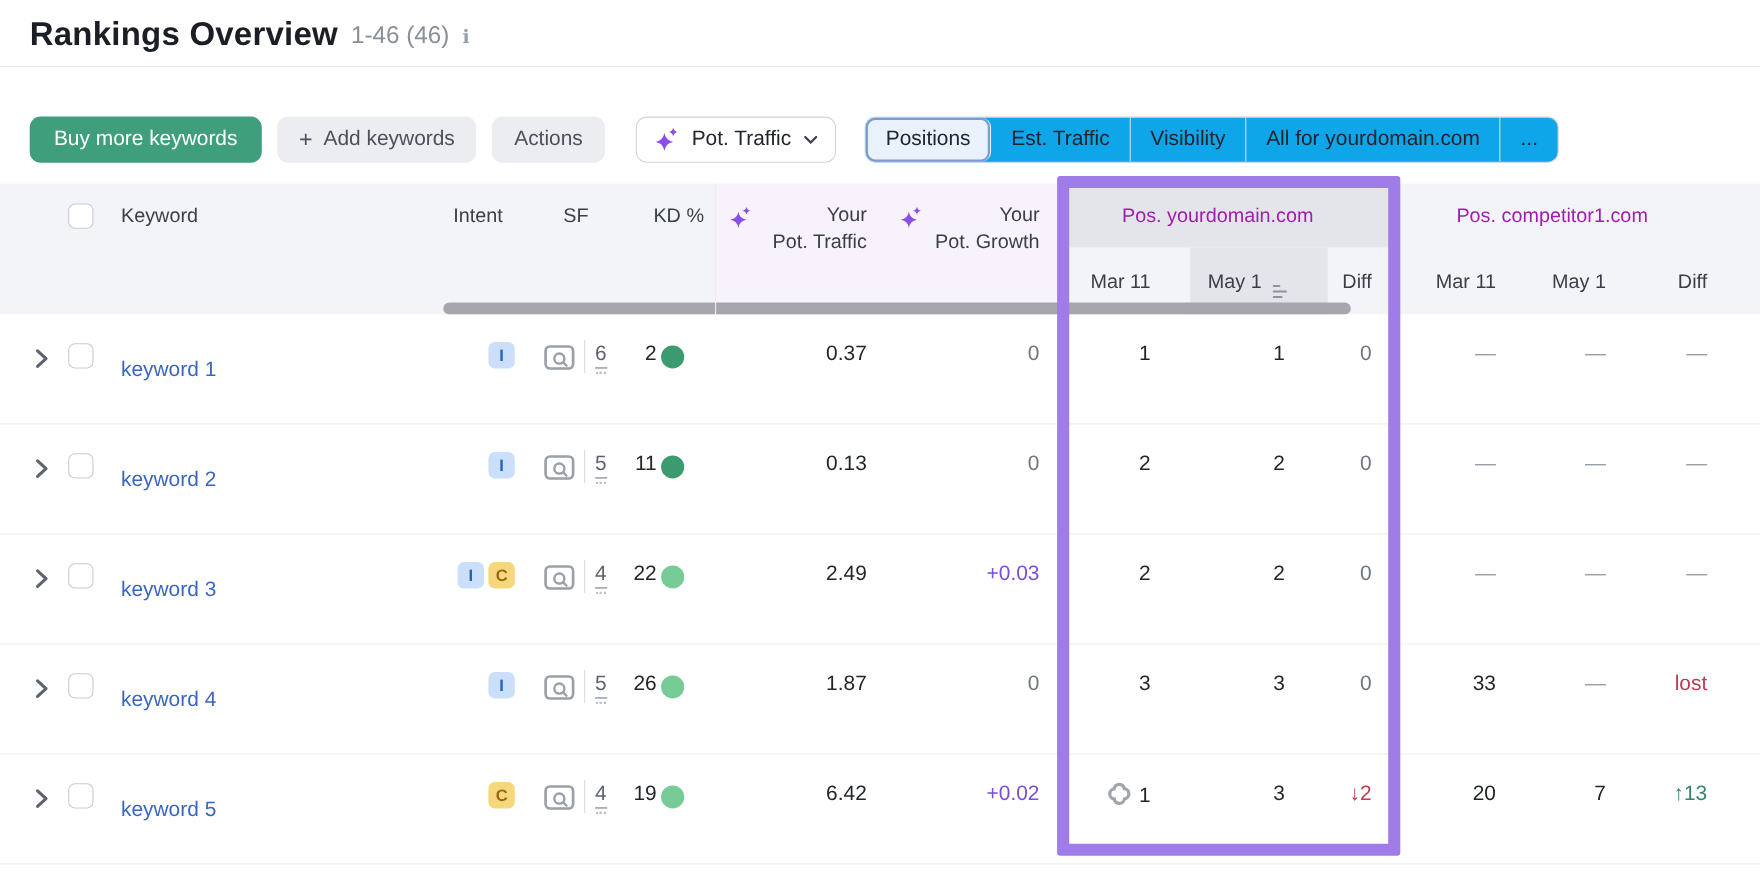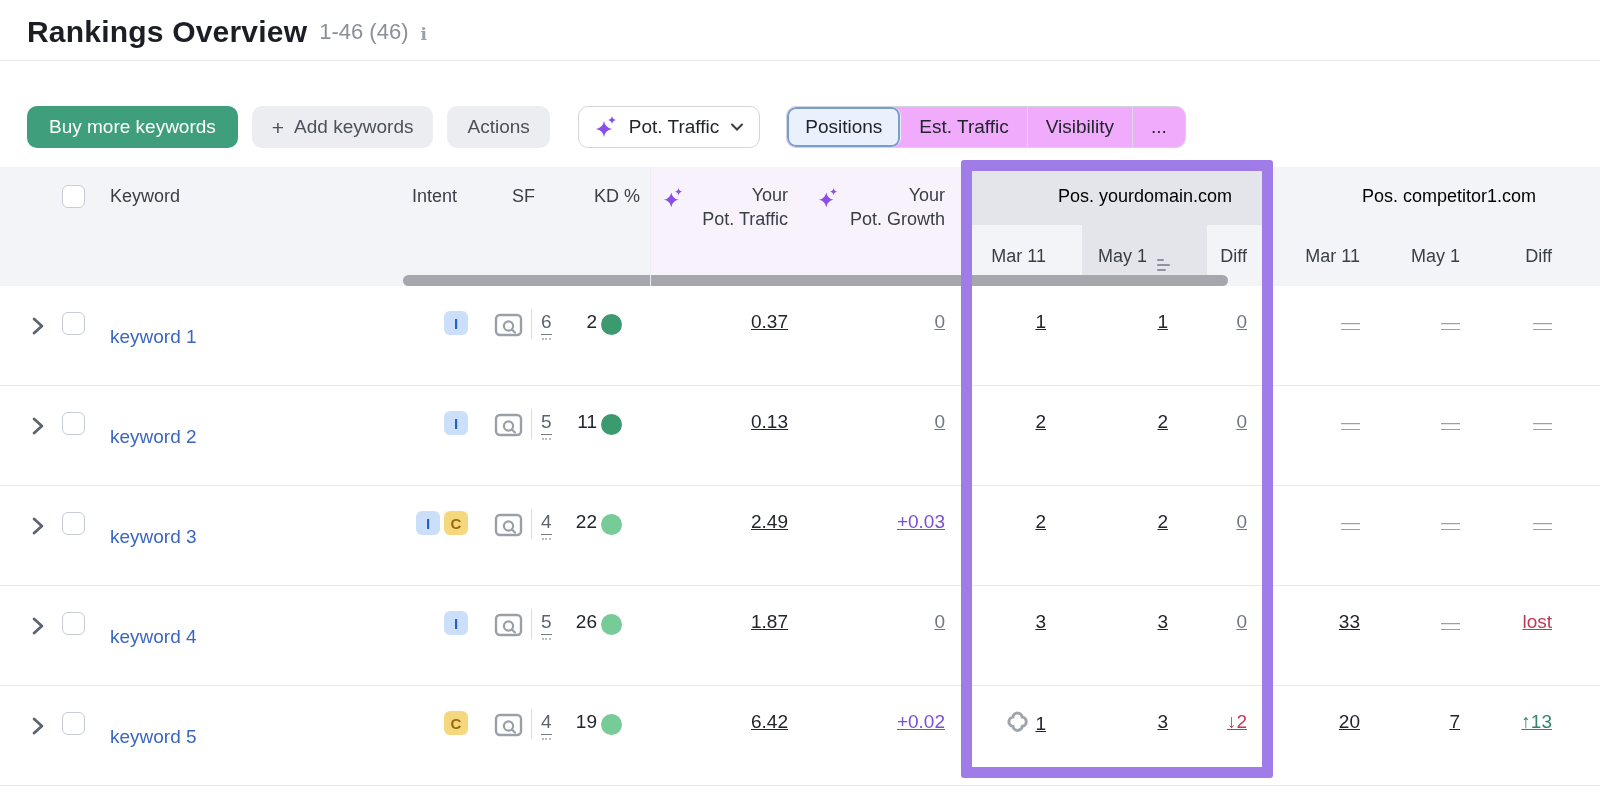--- a/index.html
+++ b/index.html
@@ -17,33 +17,33 @@
   
   .toolbar { position:absolute; left:27px; top:94px; height:42px; display:flex; align-items:center;margin-top:12px; }
   .btn { height:42px; display:flex; align-items:center; border-radius:10px; font-size:19px; cursor:pointer; white-space:nowrap; }
   .btn-green { background:#3f9e7c; color:#fff; padding:0 22px; font-weight:500; }
   .btn-gray { background:#ebedf0; color:#4b505b; padding:0 20px; }
   .btn-add { margin-left:14px; gap:10px; }
   .btn-actions { margin-left:14px; }
   .plus-glyph { font-size:21px; color:#4b505b; line-height:1; }
   .dropdown { margin-left:28px; background:#fff; border:1px solid #d2d5db; gap:10px; padding:0 16px; }
   .chev-down { width:12px; height:8px; margin-left:2px; }
-  .segmented { margin-left:26px; display:flex; align-items:stretch; height:42px; border:1px solid #d2d5db; border-radius:10px; background:#f0abfc; overflow:hidden; }
+  .segmented { margin-left:26px; display:flex; align-items:stretch; height:42px; border:1px solid #d2d5db; border-radius:10px; background:#0ea5e9; overflow:hidden; }
   .segment { display:flex; align-items:center; padding:0 18px; font-size:19px; color:#22252b; cursor:pointer; border-right:1px solid #d8dbe0; white-space:nowrap; }
   .segment:last-child { border-right:none; }
   .segment.active { background:#e9f1fc; box-shadow:inset 0 0 0 2px #7b9dcd; border-radius:9px; border-right-color:transparent; }
 
   
   .thead { position:absolute; left:0; top:167px; width:1600px; height:119px; background:#f3f4f8; }
   .thead-lavender { position:absolute; left:651px; top:0; width:311px; height:119px; background:#f7f2fb; }
   .group-band { position:absolute; left:962px; top:0; width:310px; height:58px; background:#e4e5ea; }
   .may-shade { position:absolute; left:1082px; top:58px; width:125px; height:61px; background:#e4e5ea; }
   .th { position:absolute; font-size:18px; color:#3a3e47; white-space:nowrap; }
   .th-right { text-align:right; }
-  .group-label { position:absolute; top:19px; font-size:18px; color:#000000; white-space:nowrap;margin-left:38px; }
+  .group-label { position:absolute; top:19px; font-size:18px; color:#a21caf; white-space:nowrap; }
   .two-line { line-height:24px; text-align:right; }
   .hdr-sparkle { position:absolute; top:20px; width:22px; height:22px; }
   .sort-wrap { display:inline-flex; flex-direction:column; gap:3px; margin-left:10px; vertical-align:1px; }
   .sort-bar { height:2px; background:#8d929c; border-radius:1px; }
   .scrollbar { position:absolute; left:403px; top:108px; width:825px; height:11px; border-radius:6px; background:#a6a6ad; }
   .col-sep { position:absolute; left:650px; top:167px; width:1px; height:623px; background:#ededf1; }
 
   
   .tbody { position:absolute; left:0; top:286px; width:1600px; }
   .trow { position:relative; width:1600px; height:100px; background:#fff; border-bottom:1px solid #e9eaee; }
@@ -56,21 +56,21 @@
   .badge-I { background:#cbdffa; color:#2263bb; }
   .badge-C { background:#f5d77e; color:#9a690f; }
   .serp-ic { position:absolute; left:494px; top:27px; }
   .serp-div { position:absolute; left:531px; top:23px; width:1px; height:30px; background:#d9dce1; }
   .sf-num { position:absolute; left:541px; top:25px; font-size:19px; color:#5d6470; border-bottom:1px solid #767b86; padding-bottom:1px; cursor:pointer; }
   .sf-num::after { content:""; position:absolute; left:1px; right:1px; bottom:-6px; border-bottom:2px dotted #b9bdc4; }
   .kd-num { position:absolute; right:1003px; top:25px; font-size:19px; color:#22252b; }
   .kd-dot { position:absolute; left:601px; top:28px; width:21px; height:21px; border-radius:50%; }
   .kd-dark { background:#3c9a70; }
   .kd-light { background:#77cb96; }
-  .val { position:absolute; top:25px; font-size:19px; text-align:left; white-space:nowrap; color:#22252b;text-decoration:underline; }
+  .val { position:absolute; top:25px; font-size:19px; text-align:left; white-space:nowrap; color:#22252b; }
   .v-pt { right:812px; }
   .v-pg { right:655px; }
   .v-mar { right:554px; display:flex; align-items:center; gap:5px; }
   .v-may { right:432px; }
   .v-diff { right:353px; }
   .v-cmar { right:240px; }
   .v-cmay { right:140px; }
   .v-cdiff { right:48px; }
   .muted { color:#71767f; }
   .dash { color:#9ba0a8; }
@@ -109,20 +109,21 @@
       </svg>
       <span>Pot. Traffic</span>
       <svg class="chev-down" viewBox="0 0 12 8">
           <path d="M1 1.5 L6 6.5 L11 1.5" fill="none" stroke="#3a3e47" stroke-width="2" stroke-linecap="round"></path>
         </svg>
     </div>
     <div class="segmented" id="segmented">
         <div class="segment active">Positions</div>
         <div class="segment">Est. Traffic</div>
         <div class="segment">Visibility</div>
+        <div class="segment">All for yourdomain.com</div>
         <div class="segment">...</div>
       </div>
   </div>
 
   <div class="thead">
     <div class="thead-lavender"></div>
     <div class="group-band"></div>
     <div class="may-shade"></div>
 
     <div class="cbx-header"></div>

